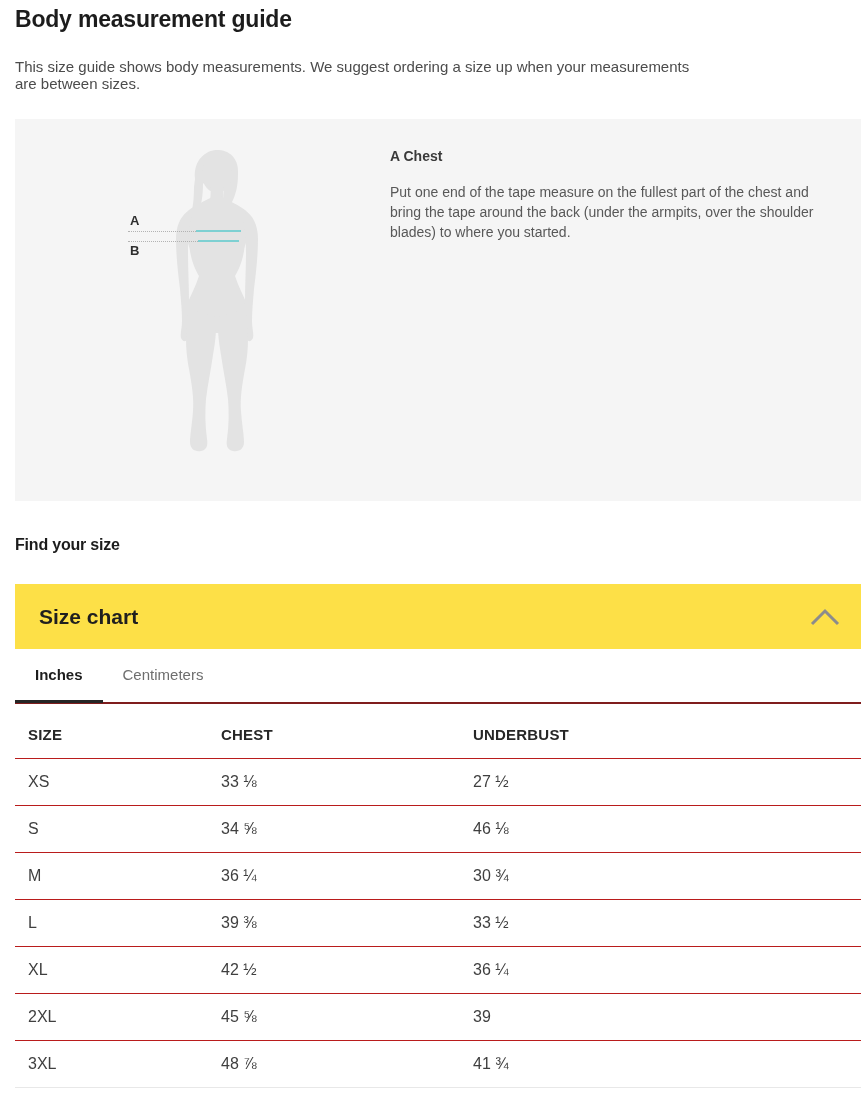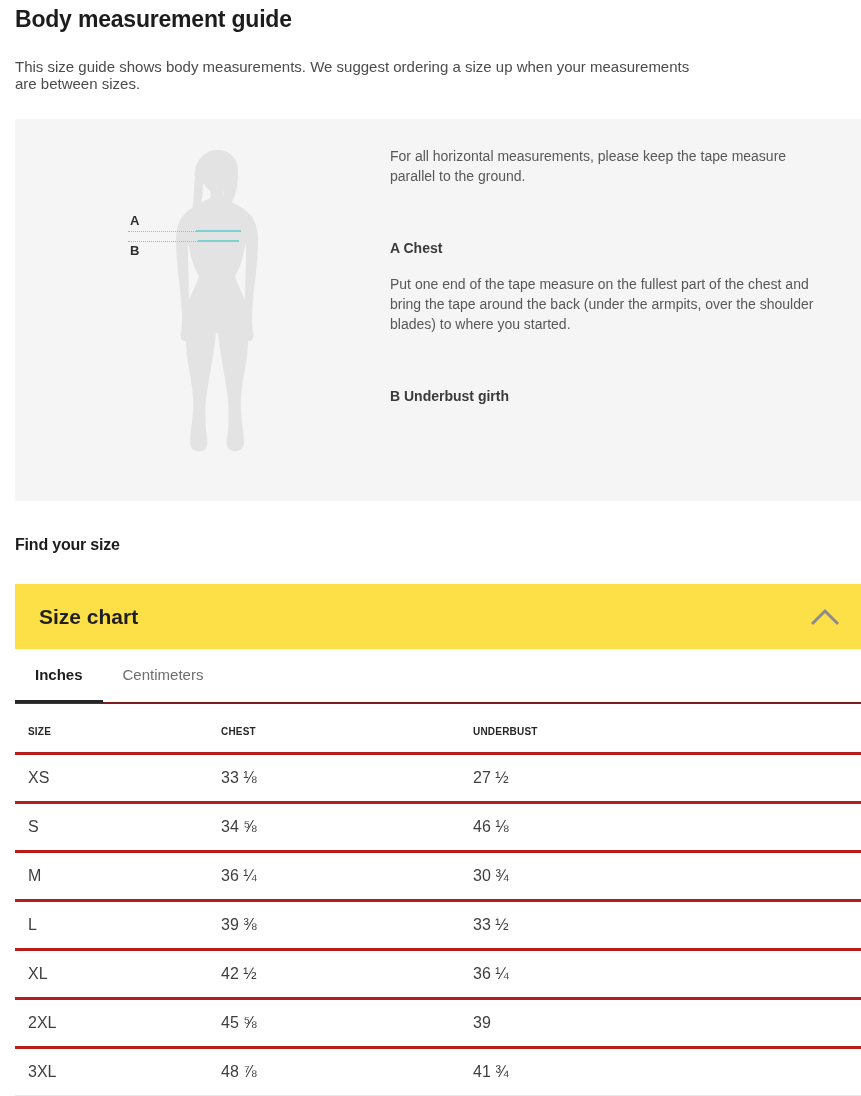--- a/index.html
+++ b/index.html
@@ -138,31 +138,31 @@
   
   table.size-table {
     width: 846px;
     border-collapse: collapse;
     table-layout: fixed;
   }
   .size-table col.c1 { width: 193px; }
   .size-table col.c2 { width: 252px; }
   .size-table th {
     text-align: left;
-    font-size: 10px;
+    font-size: 15px;
     font-weight: 700;
     color: #272727;
     letter-spacing: 0.2px;
     padding: 22px 0 15px 13px;
   }
   .size-table td {
     font-size: 16px;
     color: #3f3f3f;
     padding: 14px 0 14px 13px;
-    border-top: 3px solid #b91c1c;
+    border-top: 1px solid #b91c1c;
   }
   .size-table tr.last td { border-bottom: 1px solid #e8e8e8; }
 </style>
 </head>
 <body>
 
 <div class="page">
 
   <h1 class="h1">Body measurement guide</h1>
 
@@ -195,29 +195,27 @@
       <span class="measure-label label-a">A</span>
       <span class="dotted-line dot-a"></span>
       <span class="tape-line tape-a"></span>
 
       <span class="dotted-line dot-b"></span>
       <span class="tape-line tape-b"></span>
       <span class="measure-label label-b">B</span>
     </div>
 
     <div class="text-col">
-      <p class="intro">For all horizontal measurements, please keep the tape measure parallel to the ground.</p>
 
       <div>
         <div class="section-heading">A Chest</div>
         <p class="section-body">Put one end of the tape measure on the fullest part of the chest and bring the tape around the back (under the armpits, over the shoulder blades) to where you started.</p>
       </div>
 
       <div>
-        <div class="section-heading">B Underbust girth</div>
       </div>
     </div>
   </div>
 
   <h2 class="h2">Find your size</h2>
 
   <div class="chart-header container">
     <span class="chart-title">Size chart</span>
     <svg class="chevron" width="32" height="18" viewBox="0 0 32 18" aria-hidden="true">
       <polyline points="3,16 16,3 29,16" fill="none" stroke="#8c8c8c" stroke-width="3"></polyline>

